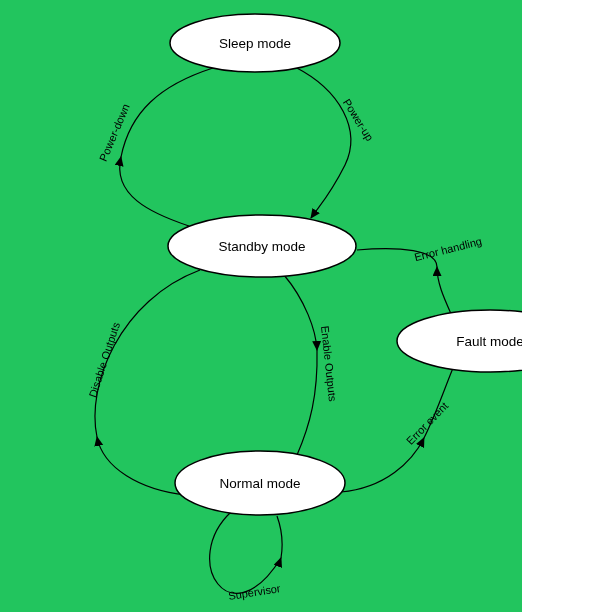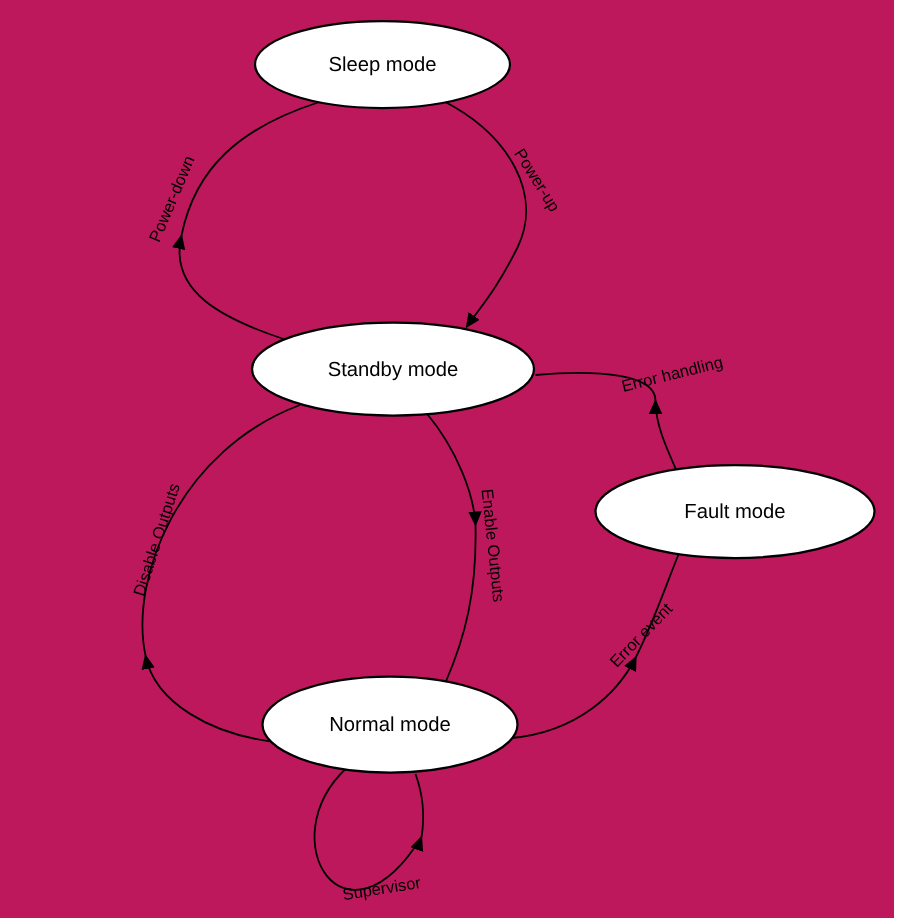--- a/index.html
+++ b/index.html
@@ -2,23 +2,23 @@
 <html><head>
 <meta charset="utf-8">
 <style>
   html, body {
     margin: 0;
     padding: 0;
     background: #ffffff;
   }
   .canvas {
     position: relative;
-    width: 596px;
+    width: 522px;
     height: 612px;
-    background: #be185d;
+    background: #22c55e;
     overflow: hidden;
     text-decoration: underline;
   }
   svg { display: block; }
   .edge {
     fill: none;
     stroke: #000000;
     stroke-width: 1.2;
   }
   .nodes ellipse {

